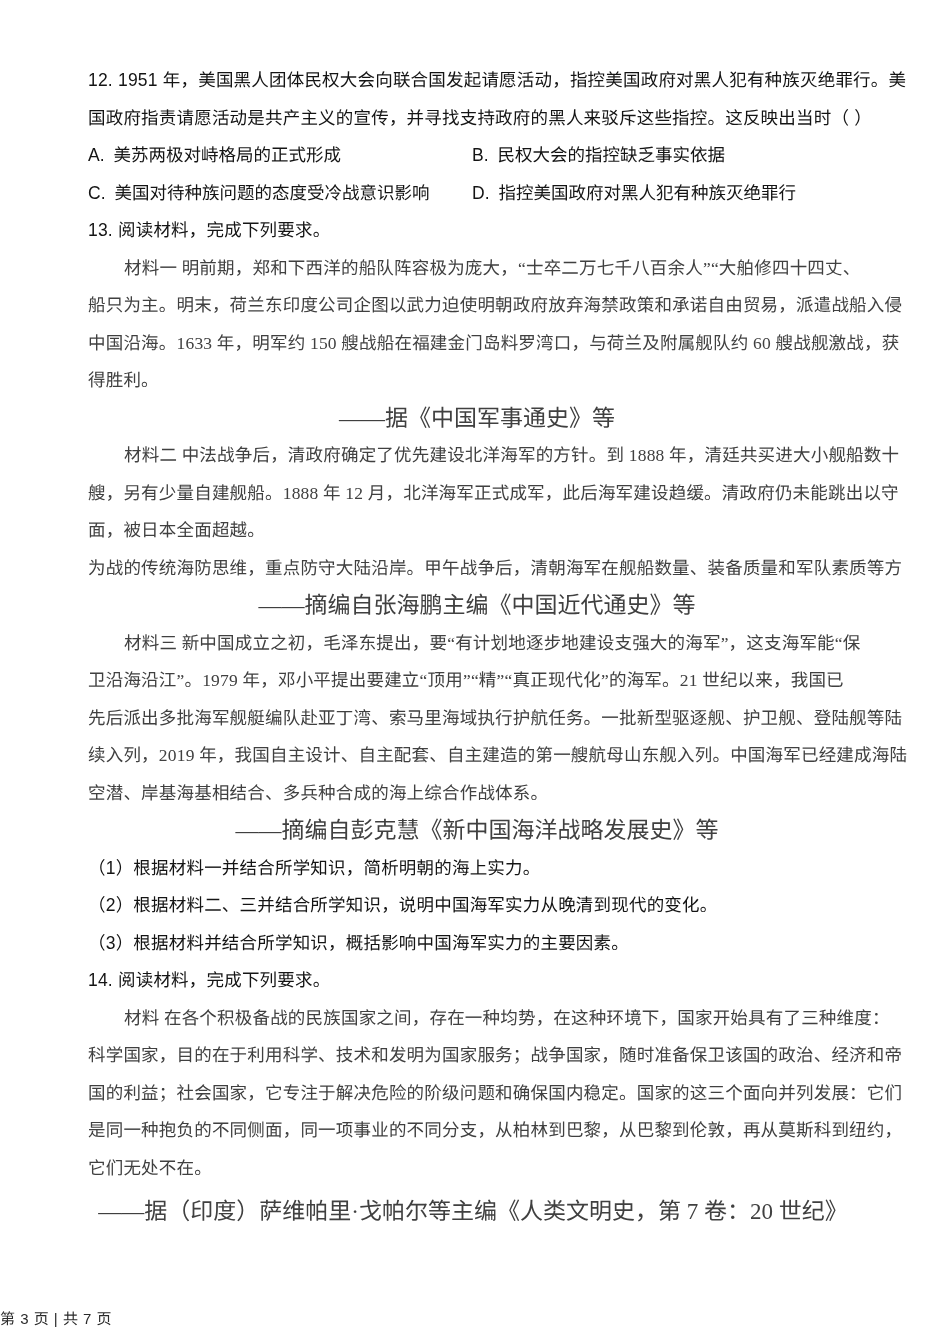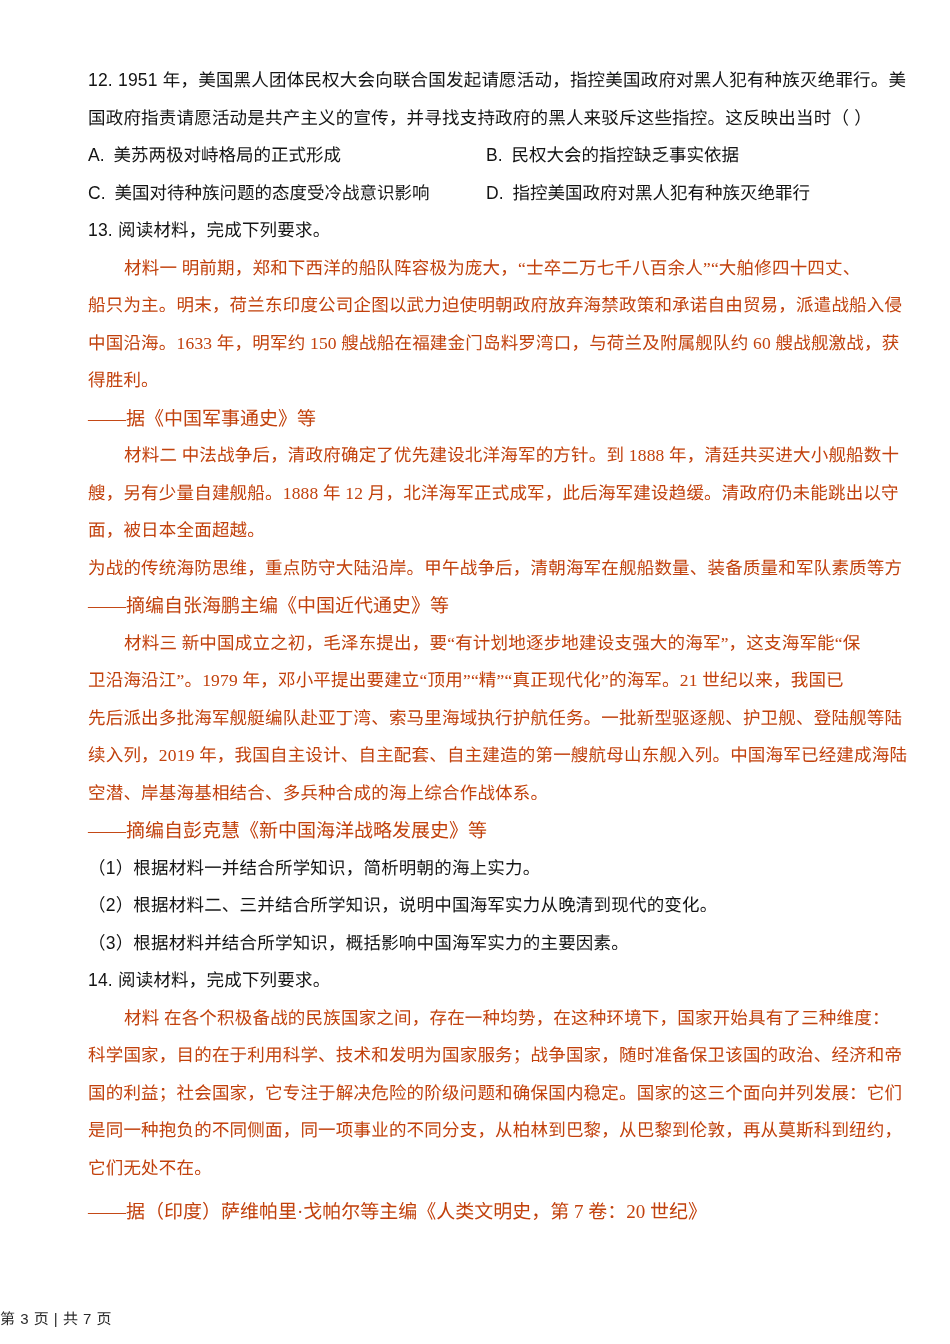--- a/index.html
+++ b/index.html
@@ -40,46 +40,46 @@
   .sub-line,
   .opt {
     font-family: "Liberation Sans", "DejaVu Sans", sans-serif;
     color: #141414;
   }
 
   
   .m-line,
   .src-line {
     font-family: "Liberation Serif", "DejaVu Serif", serif;
-    color: #c2410c;
+    color: #404040;
   }
 
   .indent-2 { padding-left: 36px; }
 
   
   .opt-row {
     position: relative;
     height: 37.5px;
     line-height: 37.5px;
   }
   .opt {
     position: absolute;
     top: 0;
     font-size: 17.5px;
     white-space: nowrap;
   }
   .opt.col-a { left: 0; }
-  .opt.col-b { left: 398px; }
+  .opt.col-b { left: 384px; }
   .opt-letter { margin-right: 9px; }
 
   
   .src-line {
     line-height: 37.5px;
-    font-size: 19px;
-    text-align: left;
+    font-size: 23px;
+    text-align: center;
     white-space: nowrap;
   }
   .src-line.pull-left { padding-right: 8px; }
 
   
   .gap-sm { height: 6px; }
 
   
   .footer {
     position: absolute;

